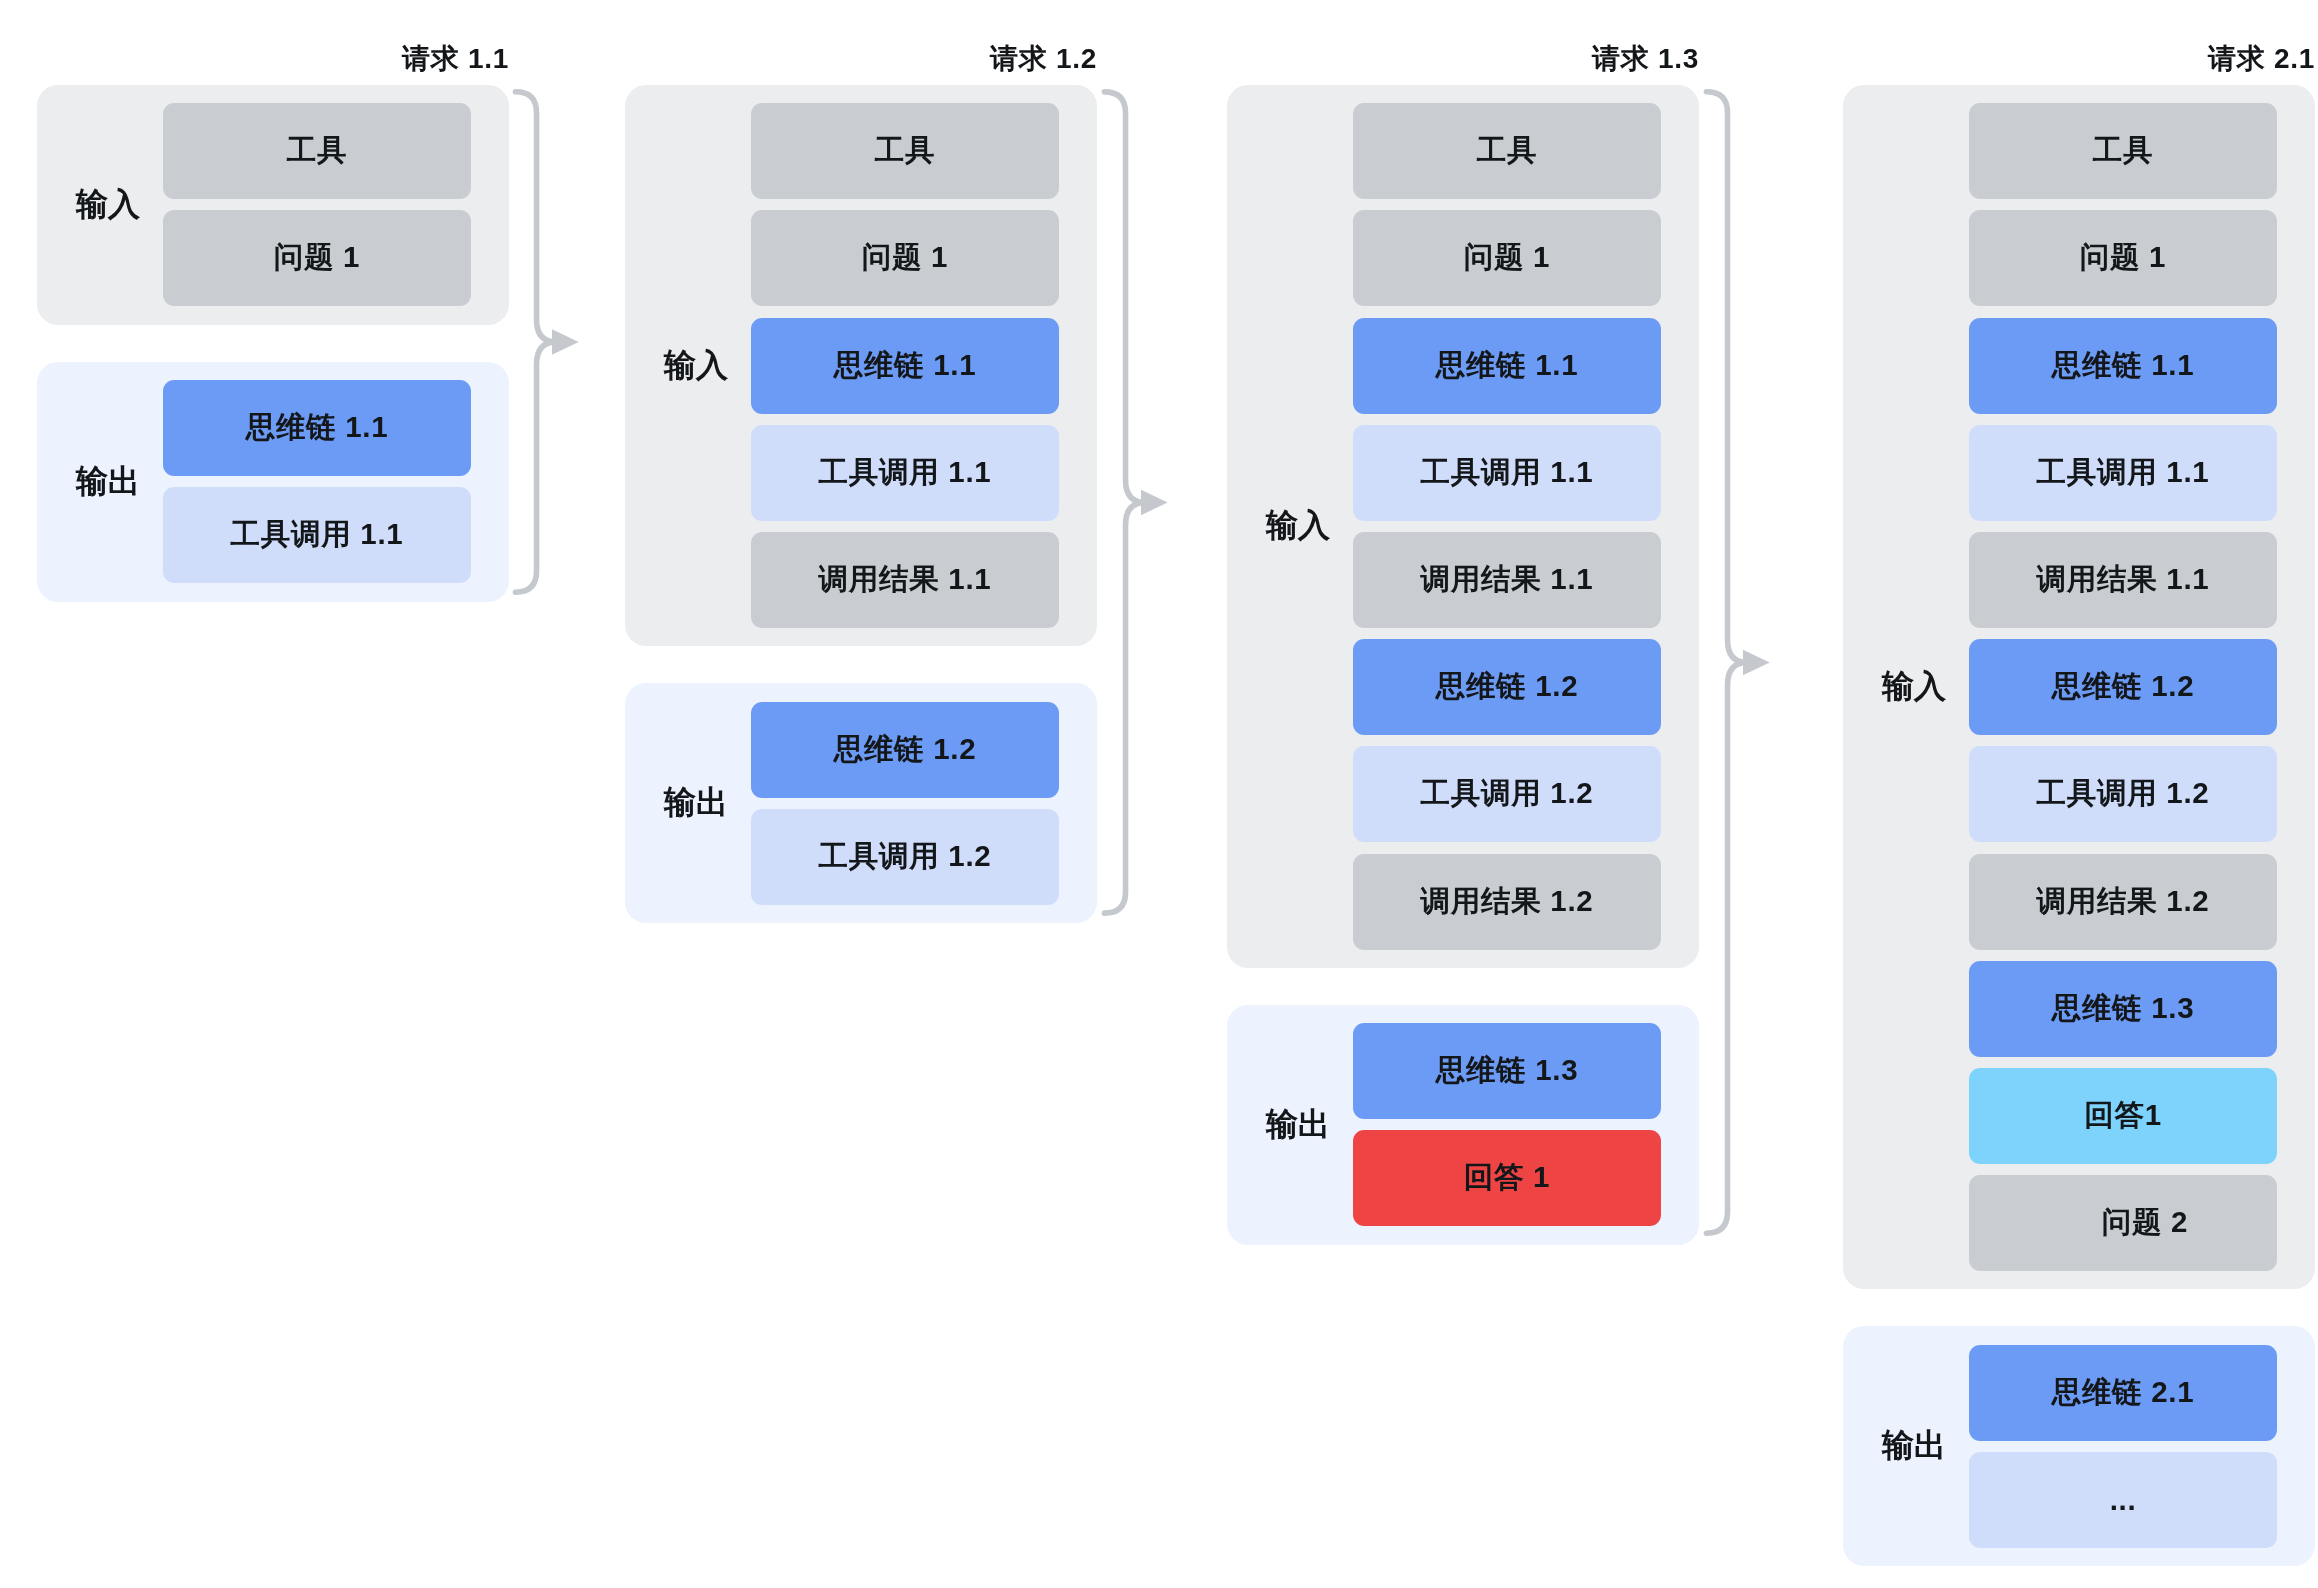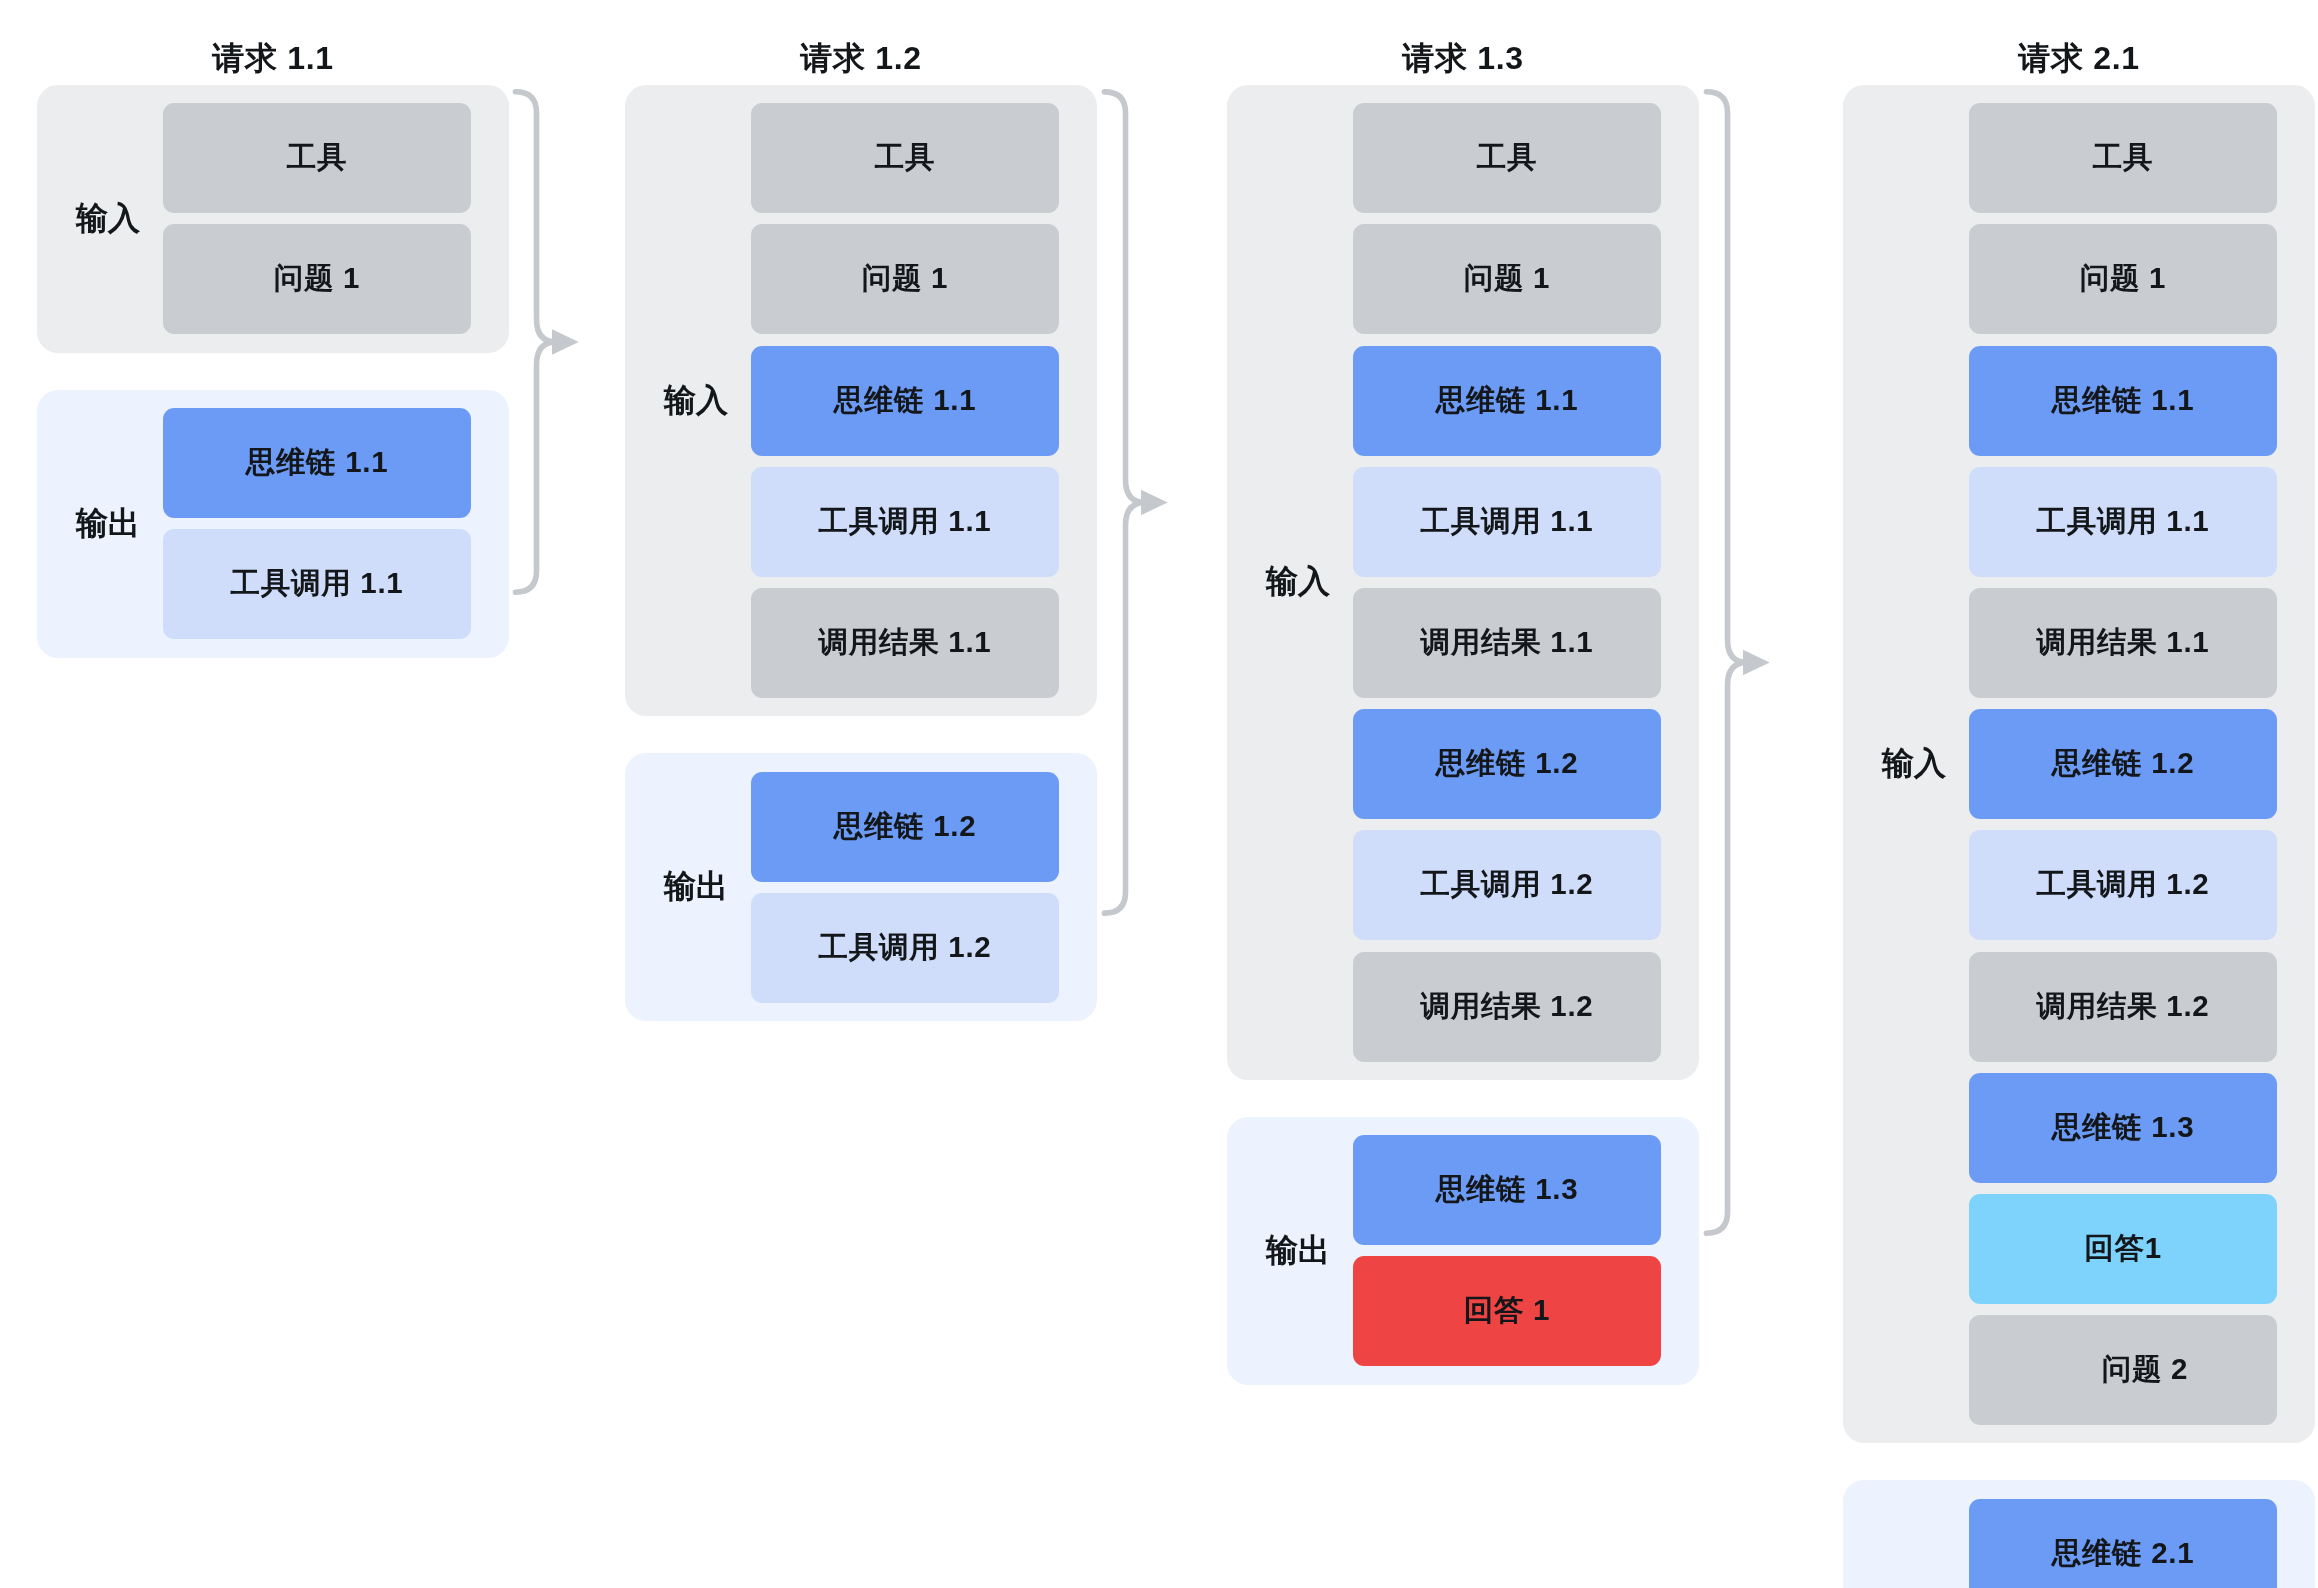--- a/index.html
+++ b/index.html
@@ -22,38 +22,38 @@
     position:relative;
     width:2319px;height:1589px;
     display:flex;align-items:stretch;
     padding:39px 0 0 37px;
     box-sizing:border-box;
   }
   .col{flex:0 0 472px;width:472px;display:flex;flex-direction:column;}
   .gap{position:relative;}
   .title{
     height:39px;line-height:39px;margin-bottom:7px;
-    font-size:32px;font-weight:700;text-align:center;
+    font-size:28px;font-weight:700;text-align:right;
     letter-spacing:0.7px;white-space:nowrap;
   }
   .card{
     display:flex;box-sizing:border-box;
     border-radius:21px;
     padding:18.3px 38px 18.3px 0;
   }
   .card.input{background:var(--input-card-bg);}
   .card.output{background:var(--output-card-bg);}
   .side-label{
     flex:0 0 110px;width:110px;
     display:flex;align-items:center;justify-content:center;
     font-size:32px;font-weight:700;white-space:nowrap;padding-left:16px;
   }
   .items{flex:1;display:flex;flex-direction:column;gap:11.2px;}
   .item{
-    height:110px;border-radius:11.2px;
+    height:96px;border-radius:11.2px;
     display:flex;align-items:center;justify-content:center;
     font-size:29.5px;font-weight:700;letter-spacing:0.7px;white-space:nowrap;
   }
   .card-gap{height:37px;flex:0 0 37px;}
   .brace{position:absolute;pointer-events:none;}
 </style>
 </head>
 <body>
 
 <div id="canvas">

